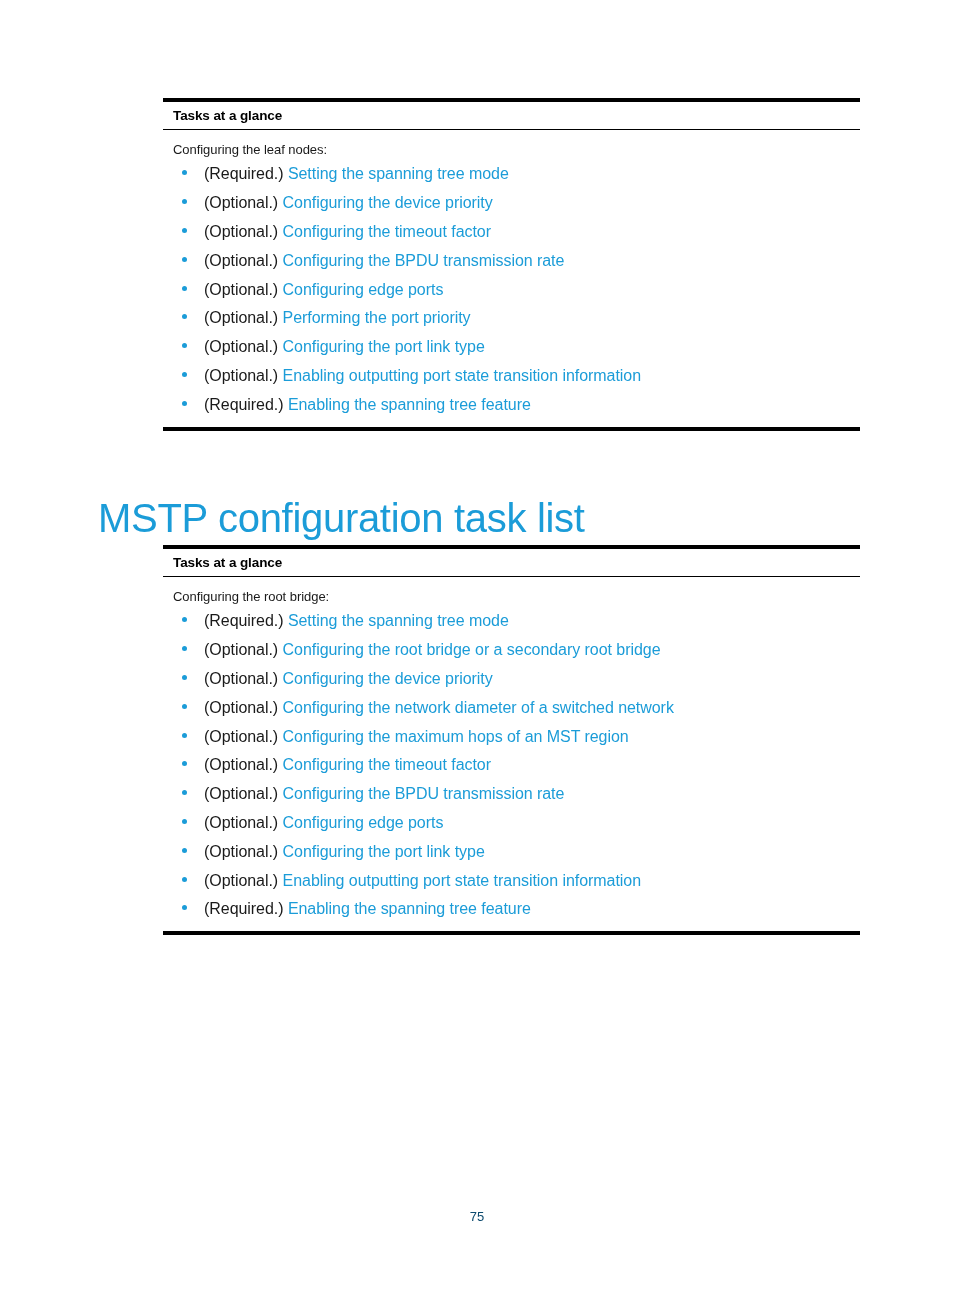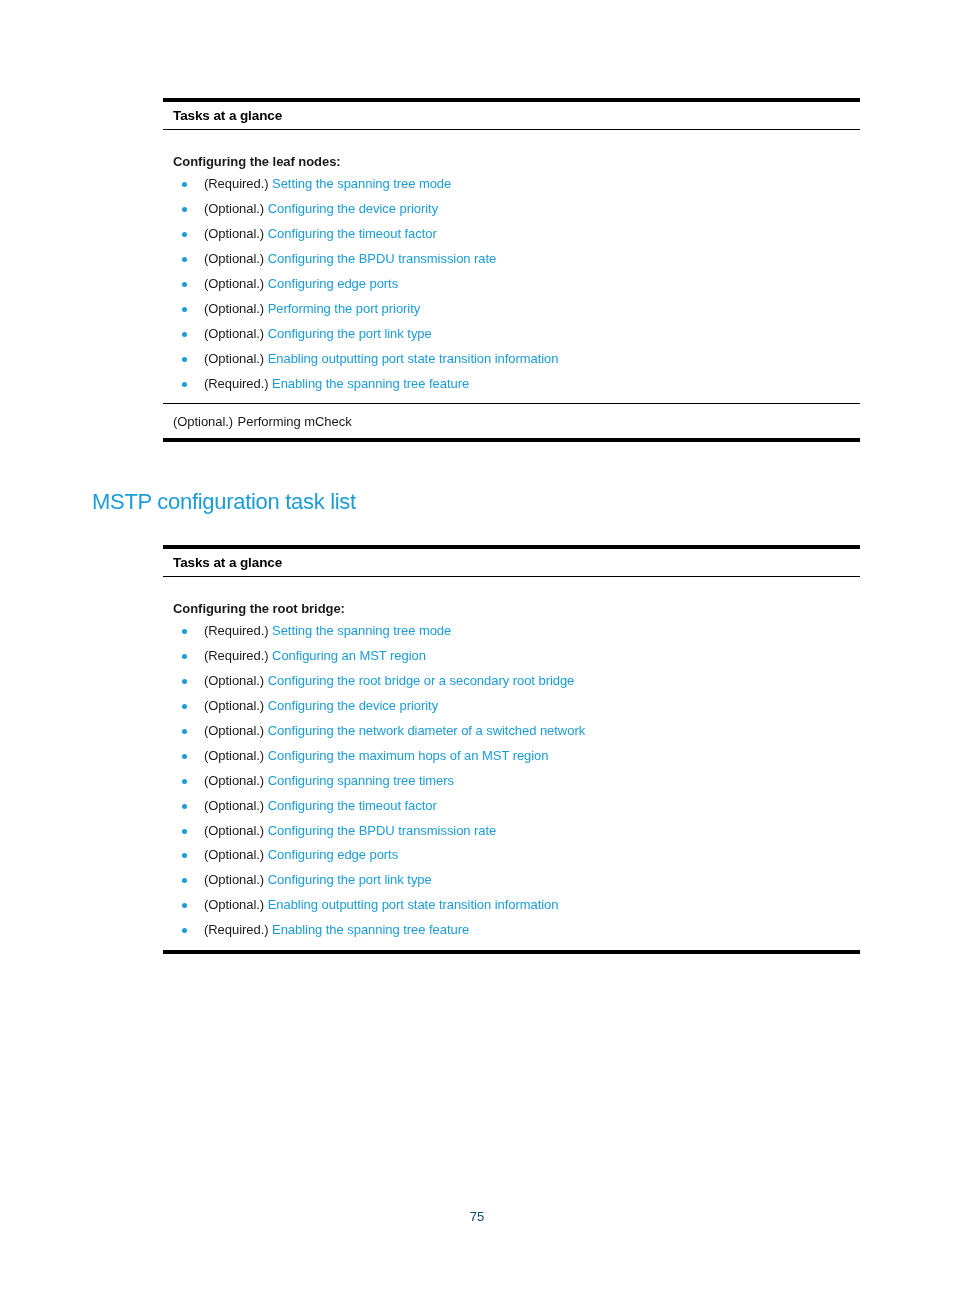--- a/index.html
+++ b/index.html
@@ -49,33 +49,32 @@
     border-bottom: 1.3px solid #000000;
   }
   .table-row:last-child {
     border-bottom: none;
   }
 
   .row-intro {
     font-size: 13px;
     color: #1a1a1a;
     line-height: 1.3;
-    margin: 16px 0 2px 0;
+    margin: 4px 0 2px 0;
     letter-spacing: -0.05px;
-    font-weight: bold;
   }
 
   ul.task-list {
     list-style: none;
     margin: 0;
     padding: 0;
   }
   ul.task-list li {
     position: relative;
-    font-size: 13px;
+    font-size: 16px;
     line-height: 1.3;
     padding: 4px 0 4px 31px;
     color: #1a1a1a;
     letter-spacing: -0.05px;
   }
   ul.task-list li::before {
     content: "";
     position: absolute;
     left: 9px;
     top: 10px;
@@ -96,25 +95,25 @@
     font-size: 13px;
     color: #1a1a1a;
     line-height: 1.3;
     letter-spacing: -0.05px;
   }
 
   
   .section-heading {
     position: absolute;
     left: 88px;
-    font-size: 22px;
+    font-size: 40px;
     font-weight: normal;
     color: #1b9cd8;
     letter-spacing: -0.3px;
-    margin: 4px;
+    margin: 10px;
     line-height: 1.1;
   }
 
   
   .page-number {
     position: absolute;
     left: 0;
     width: 954px;
     text-align: center;
     font-size: 13px;
@@ -138,43 +137,37 @@
         <li><span class="req">(Optional.)</span> <span class="lnk">Configuring the timeout factor</span></li>
         <li><span class="req">(Optional.)</span> <span class="lnk">Configuring the BPDU transmission rate</span></li>
         <li><span class="req">(Optional.)</span> <span class="lnk">Configuring edge ports</span></li>
         <li><span class="req">(Optional.)</span> <span class="lnk">Performing the port priority</span></li>
         <li><span class="req">(Optional.)</span> <span class="lnk">Configuring the port link type</span></li>
         <li><span class="req">(Optional.)</span> <span class="lnk">Enabling outputting port state transition information</span></li>
         <li><span class="req">(Required.)</span> <span class="lnk">Enabling the spanning tree feature</span></li>
       </ul>
     </div>
 
-    <div class="table-row">
-      <span class="plain-row-text">(Optional.)</span>
-      <span class="plain-row-text lnk">Performing mCheck</span>
-    </div>
 
   </div>
 
   <h1 class="section-heading" style="top:486px;">MSTP configuration task list</h1>
 
   <div class="task-table" id="table-2" style="top:545px;">
 
     <div class="table-header">Tasks at a glance</div>
 
     <div class="table-row">
       <p class="row-intro">Configuring the root bridge:</p>
       <ul class="task-list">
         <li><span class="req">(Required.)</span> <span class="lnk">Setting the spanning tree mode</span></li>
-        <li><span class="req">(Required.)</span> <span class="lnk">Configuring an MST region</span></li>
         <li><span class="req">(Optional.)</span> <span class="lnk">Configuring the root bridge or a secondary root bridge</span></li>
         <li><span class="req">(Optional.)</span> <span class="lnk">Configuring the device priority</span></li>
         <li><span class="req">(Optional.)</span> <span class="lnk">Configuring the network diameter of a switched network</span></li>
         <li><span class="req">(Optional.)</span> <span class="lnk">Configuring the maximum hops of an MST region</span></li>
-        <li><span class="req">(Optional.)</span> <span class="lnk">Configuring spanning tree timers</span></li>
         <li><span class="req">(Optional.)</span> <span class="lnk">Configuring the timeout factor</span></li>
         <li><span class="req">(Optional.)</span> <span class="lnk">Configuring the BPDU transmission rate</span></li>
         <li><span class="req">(Optional.)</span> <span class="lnk">Configuring edge ports</span></li>
         <li><span class="req">(Optional.)</span> <span class="lnk">Configuring the port link type</span></li>
         <li><span class="req">(Optional.)</span> <span class="lnk">Enabling outputting port state transition information</span></li>
         <li><span class="req">(Required.)</span> <span class="lnk">Enabling the spanning tree feature</span></li>
       </ul>
     </div>
   </div>
 

